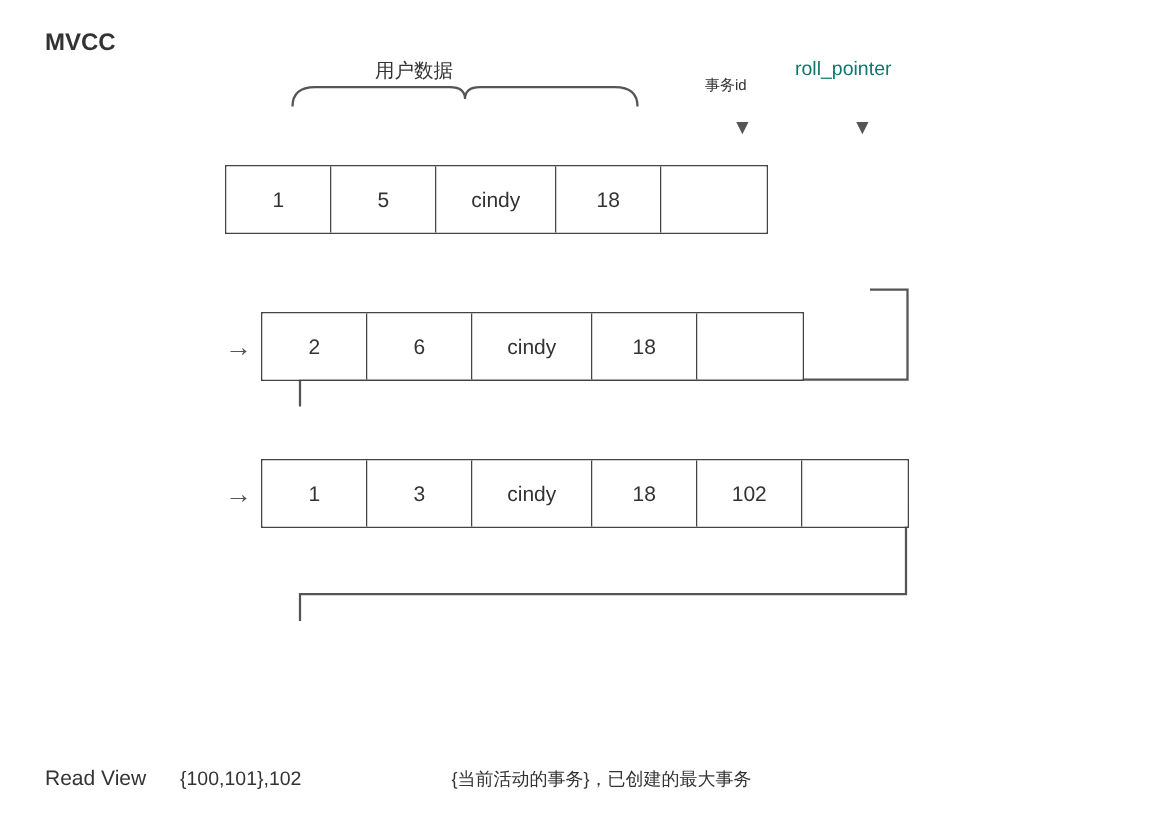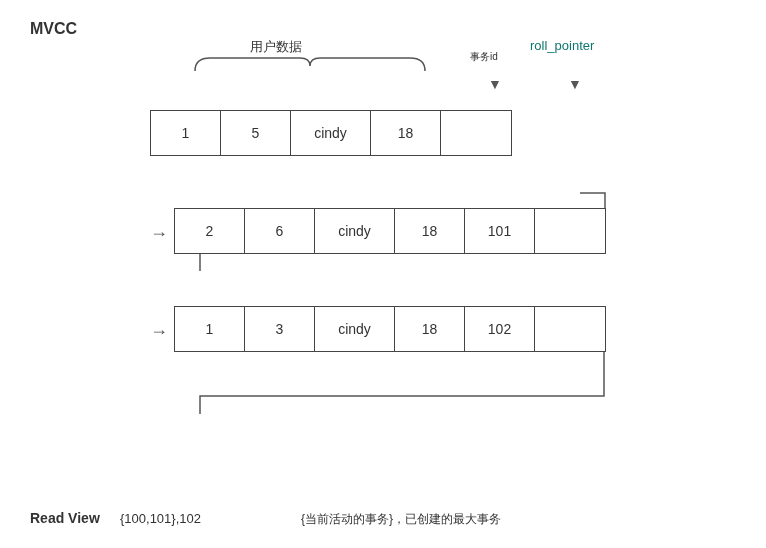--- a/index.html
+++ b/index.html
@@ -78,21 +78,21 @@
       position: absolute;
       bottom: 20px;
       left: 30px;
       right: 30px;
       display: flex;
       align-items: baseline;
       gap: 20px;
     }
     .read-view-label {
       font-size: 14px;
-      font-weight: bold;
+      font-weight: normal;
       color: #333;
       min-width: 70px;
     }
     .read-view-values {
       font-size: 13px;
       color: #333;
     }
     .read-view-desc {
       font-size: 12px;
       color: #333;
@@ -143,21 +143,20 @@
     </svg>
 
     <div class="row-wrap" style="margin-left: 120px; margin-top: 52px; margin-bottom:0;">
       <div class="row-container">
         <span class="row-arrow">→</span>
         <div class="data-row">
           <div class="cell">2</div>
           <div class="cell">6</div>
           <div class="cell cell-wide">cindy</div>
           <div class="cell">18</div>
-          <div class="cell">101</div>
           <div class="cell"></div>
         </div>
       </div>
     </div>
 
     <svg style="position:absolute; left:120px; top:298px; pointer-events:none;" width="460" height="80" overflow="visible">
       <path d="M 454,0 L 454,0 L 454,60 L 50,60 L 50,78" fill="none" stroke="#555" stroke-width="1.5"></path>
     </svg>
 
     <div class="row-wrap" style="margin-left: 120px; margin-top: 52px; margin-bottom:0;">

